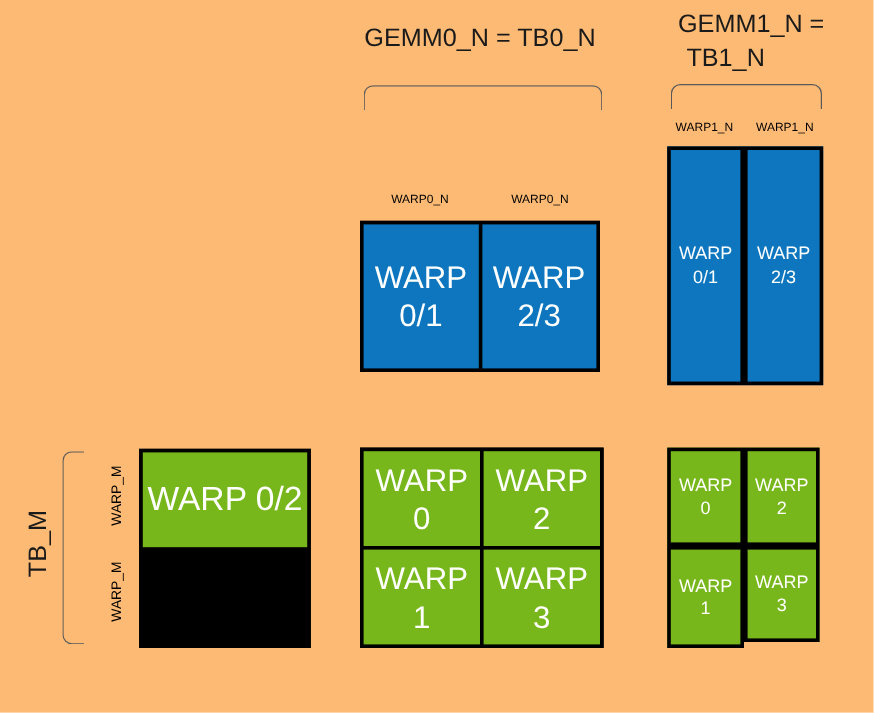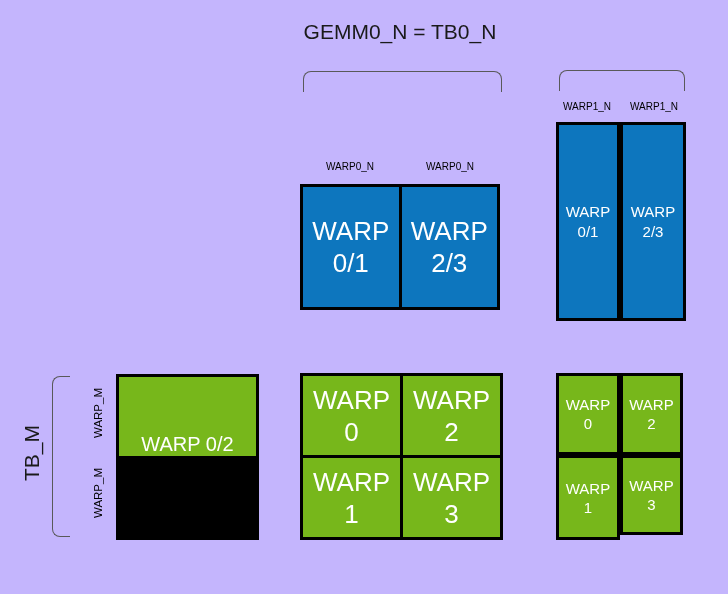--- a/index.html
+++ b/index.html
@@ -1,18 +1,18 @@
 <!DOCTYPE html>
 <html style="--blue: #0d76be; --green: #77b71b; --border: #000000; --bracket: #595959; --text-dark: #1a1a1a; --text-light: #ffffff;"><head>
 <meta charset="utf-8">
 <style>
   html,body { margin:0; padding:0; background:#ffffff; }
   .canvas {
     position:relative; width:728px; height:594px; overflow:hidden;
-    background:#c4b5fd; font-family:"Liberation Sans", sans-serif;
+    background:#fdba74; font-family:"Liberation Sans", sans-serif;
   }
   .title { position:absolute; color:var(--text-dark); font-size:21px; white-space:nowrap; }
   #title-gemm0 { left:296px; top:20px; width:208px; text-align:center; }
   #title-gemm1 { left:565px; top:7px; line-height:28px; }
   #title-gemm1 .line2 { display:block; margin-left:7px; }
 
   .bracket-top {
     position:absolute; border:1.5px solid var(--bracket);
     border-bottom:none; border-radius:8px 8px 0 0; box-sizing:border-box;
   }
@@ -57,40 +57,44 @@
   
   #block-gemm0-warps { left:300px; top:184px; width:200px; height:126px; grid-template-columns:1fr 1fr; }
   #block-gemm0-warps .cell { font-size:26px; line-height:32px; }
 
   
   #gemm1-warp-a { left:556px; top:122px; width:64px; height:199px; font-size:15px; line-height:20px; }
   #gemm1-warp-b { left:620px; top:122px; width:66px; height:199px; font-size:15px; line-height:20px; }
 
   
   #block-tb-rows { left:116px; top:374px; width:143px; height:166px; grid-template-rows:1fr 1fr; }
-  #block-tb-rows .cell { font-size:20px;justify-content:flex-end; }
+  #block-tb-rows .cell { font-size:28px; }
 
   
   #block-gemm0-grid { left:300px; top:373px; width:203px; height:167px;
     grid-template-columns:1fr 1fr; grid-template-rows:1fr 1fr; }
   #block-gemm0-grid .cell { font-size:26px; line-height:32px; }
 
   
   #g1c0 { left:556px; top:373px; width:64px; height:82px; }
   #g1c2 { left:620px; top:373px; width:63px; height:82px; }
   #g1c1 { left:556px; top:455px; width:64px; height:85px; }
   #g1c3 { left:620px; top:455px; width:63px; height:80px; }
   .gsmall { font-size:15px; line-height:19px; }
 </style>
 </head>
 <body>
 
 <div class="canvas">
 
   <div class="title" id="title-gemm0">GEMM0_N = TB0_N</div>
+  <div class="title" id="title-gemm1">
+    <span class="line1">GEMM1_N =</span>
+    <span class="line2">TB1_N</span>
+  </div>
 
   <div class="bracket-top" id="bracket-gemm0"></div>
   <div class="bracket-top" id="bracket-gemm1"></div>
   <div class="bracket-left"></div>
 
   <div class="small-label" id="warp0n-1">WARP0_N</div>
   <div class="small-label" id="warp0n-2">WARP0_N</div>
   <div class="small-label" id="warp1n-1">WARP1_N</div>
   <div class="small-label" id="warp1n-2">WARP1_N</div>
   <div class="vlabel" id="warpm-1">WARP_M</div>

